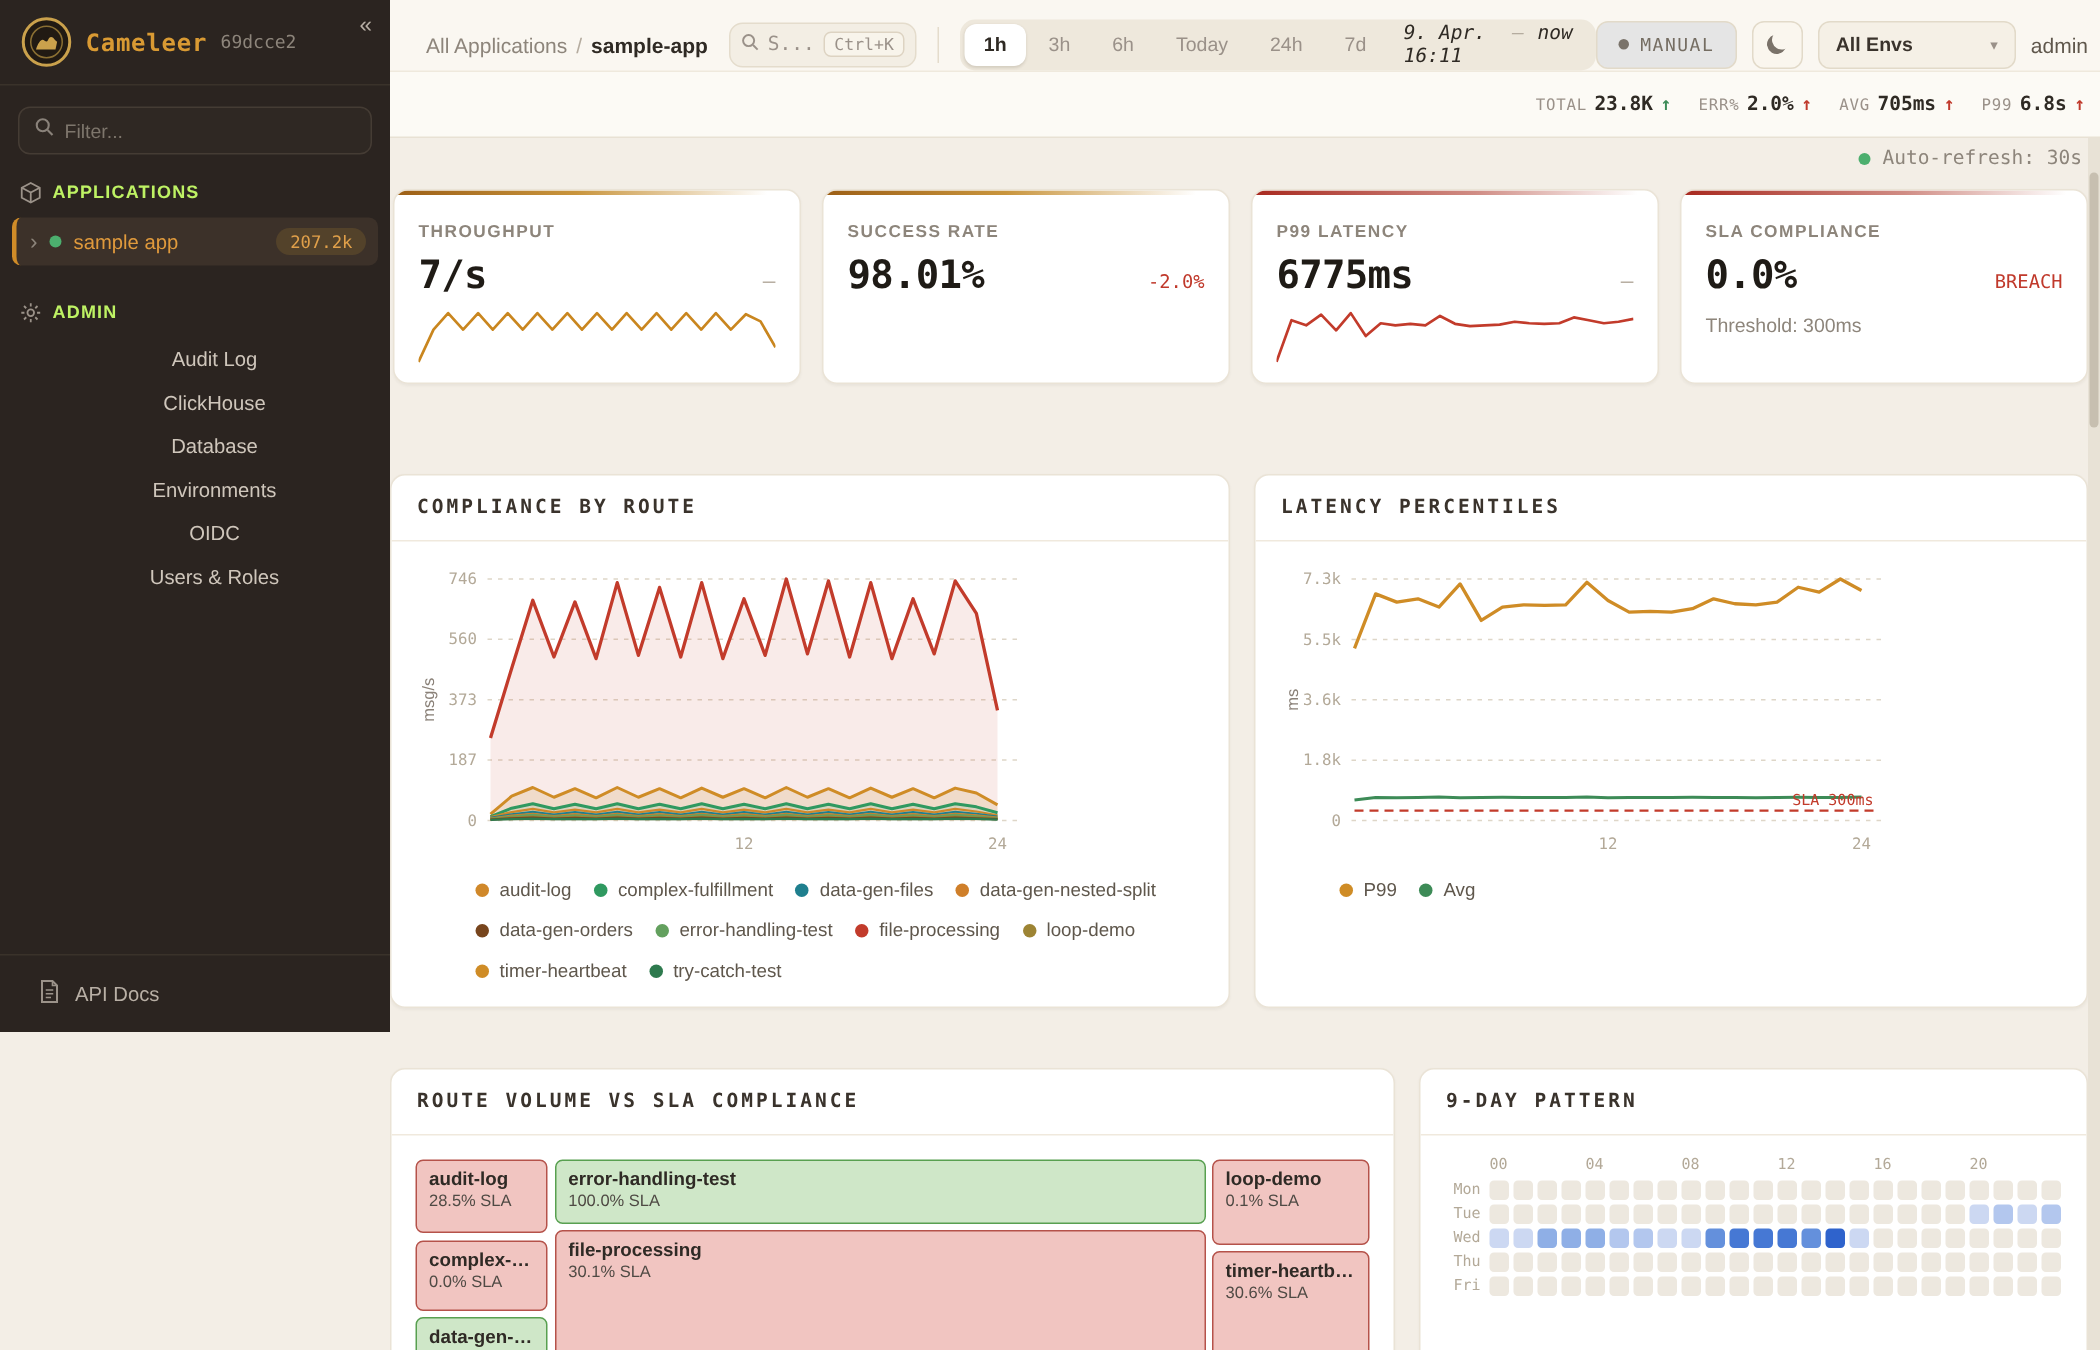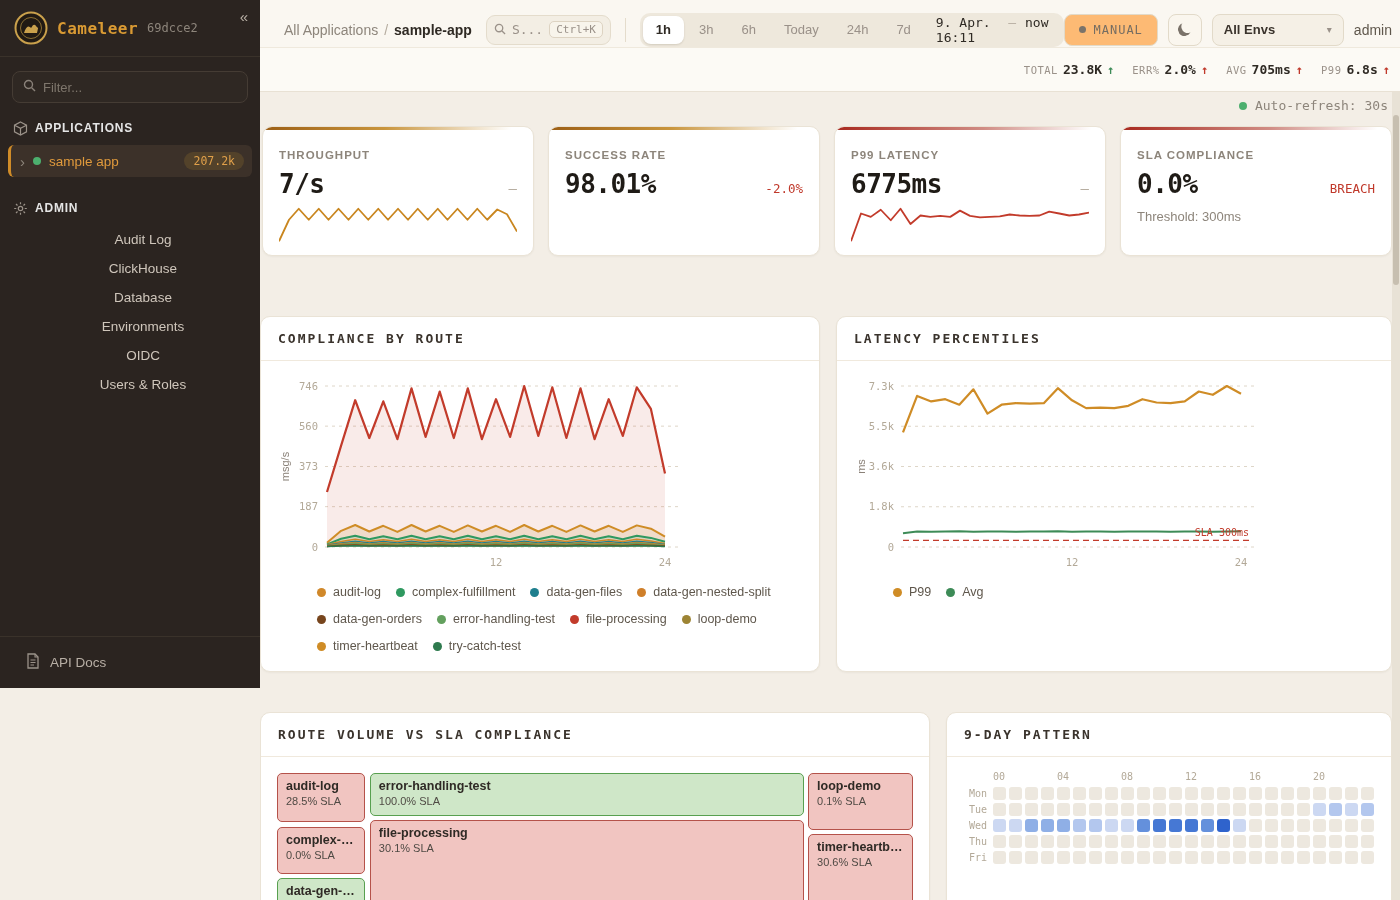--- a/index.html
+++ b/index.html
@@ -10,21 +10,21 @@
   
   .sidebar { position:absolute; left:0; top:0; width:260px; height:688px; background:#2b2420; color:#b8afa5; z-index:5; }
   .logo-row { height:57px; display:flex; align-items:center; gap:9px; padding:0 14px; border-bottom:1px solid #3a322a; position:relative; }
   .logo { width:34px; height:34px; flex:0 0 auto; }
   .logo-title { font-weight:bold; font-size:16px; color:#d99a33; letter-spacing:0.5px; }
   .logo-ver { font-size:12px; color:#8d857b; }
   .collapse { position:absolute; right:12px; top:8px; font-size:15px; color:#b8afa5; cursor:pointer; }
   .filter-wrap { margin:14px 12px 10px; height:32px; background:#2f2823; border:1px solid #453c34; border-radius:8px; display:flex; align-items:center; gap:7px; padding:0 10px; }
   .filter-wrap input { background:transparent; border:none; outline:none; color:#cfc6bb; font-size:13px; width:100%; font-family:"Liberation Sans",sans-serif; }
   .filter-wrap input::placeholder { color:#7e766c; }
-  .section-h { display:flex; align-items:center; gap:7px; padding:0 13px; height:30px; margin-top:8px; color:#e5e5e5; font-size:12px; font-weight:bold; letter-spacing:0.8px; }
+  .section-h { display:flex; align-items:center; gap:7px; padding:0 13px; height:30px; margin-top:8px; color:#bef264; font-size:12px; font-weight:bold; letter-spacing:0.8px; }
   .section-h .ico { display:inline-flex; width:15px; }
   .app-item { margin:2px 8px; height:32px; display:flex; align-items:center; gap:8px; padding:0 8px 0 9px; background:#3c3129; border-radius:6px; border-left:3px solid #d08c28; cursor:pointer; }
   .chev { color:#8d857b; font-size:15px; line-height:1; }
   .dot-green { width:8px; height:8px; border-radius:50%; background:#4caf6e; }
   .app-name { color:#e09a3c; font-size:13.5px; }
   .badge { margin-left:auto; background:#53422a; color:#e0a04a; font-size:11.5px; padding:2px 9px; border-radius:10px; }
   .admin-list { padding:2px 0;text-align:center; }
   .admin-item { display:block; padding:7px 14px 7px 40px; font-size:13.5px; color:#cfc6bb; cursor:pointer; }
   .sidebar-bottom { position:absolute; left:0; right:0; bottom:0; }
   .sb-divider { height:1px; background:#3a322a; margin-bottom:8px; }
@@ -36,24 +36,24 @@
   .crumb-root { color:#8d857b; }
   .crumb-sep { color:#b5ac9f; }
   .crumb-cur { color:#2f2a24; font-weight:bold; }
   .searchbox { margin-left:14px; height:30px; background:#f3eee4; border:1px solid #e4dccc; border-radius:9px; display:flex; align-items:center; gap:6px; padding:0 7px; cursor:text; }
   .searchbox .ph { color:#9a9189; font-size:13px; }
   .kbd { border:1px solid #ddd3c2; background:#f8f4eb; border-radius:5px; padding:1px 6px; font-size:11px; color:#9a9189; }
   .vsep { width:1px; height:24px; background:#e4dccc; margin:0 14px; }
   .seg { background:#eee8dc; border-radius:10px; padding:3px; display:flex; align-items:center; height:34px; }
   .seg button { border:none; background:transparent; height:28px; padding:0 13px; border-radius:8px; font-size:13px; color:#9a9189; cursor:pointer; font-family:"Liberation Sans",sans-serif; }
   .seg button.active { background:#fff; color:#2f2a24; font-weight:bold; box-shadow:0 1px 2px rgba(60,50,30,.15); }
-  .seg-date { display:flex; gap:9px; padding:0 12px; font-size:13px; color:#2f2a24; }
+  .seg-date { display:flex; gap:9px; padding:0 12px; font-size:13px; color:#2f2a24;font-style:italic; }
   .seg-date .sep { color:#b5ac9f; }
   .top-right { margin-left:auto; display:flex; align-items:center; gap:10px; }
-  .btn-manual { height:32px; display:flex; align-items:center; gap:8px; padding:0 14px; border:1px solid #e2dac9; background:#fdba74; border-radius:8px; font-size:12px; letter-spacing:1px; color:#756d62; cursor:pointer; }
+  .btn-manual { height:32px; display:flex; align-items:center; gap:8px; padding:0 14px; border:1px solid #e2dac9; background:#e5e5e5; border-radius:8px; font-size:12px; letter-spacing:1px; color:#756d62; cursor:pointer; }
   .btn-manual .m-dot { width:7px; height:7px; border-radius:50%; background:#7a736a; }
   .btn-icon { width:34px; height:32px; border:1px solid #e2dac9; background:#faf6ee; border-radius:8px; display:flex; align-items:center; justify-content:center; cursor:pointer; }
   .moon { width:13px; height:13px; border-radius:50%; box-shadow:inset 4px -2px 0 0 #7a7269; transform:rotate(-15deg); }
   .env-select { height:32px; width:132px; border:1px solid #e2dac9; background:#f5f0e6; border-radius:8px; display:flex; align-items:center; padding:0 11px; font-size:13px; color:#3a332c; font-weight:bold; cursor:pointer; }
   .env-select .caret { margin-left:auto; color:#9a9189; font-size:10px; font-weight:normal; }
   .user-name { font-size:14px; color:#5f574c; padding-right:0; }
 
   
   .tabsbar { position:absolute; left:260px; top:48px; right:0; height:44px; background:#fcfaf5; border-bottom:1px solid #e8e1d4; display:flex; align-items:stretch; padding:0 10px 0 24px; z-index:4; }
   .tabs { display:flex; gap:30px; }

